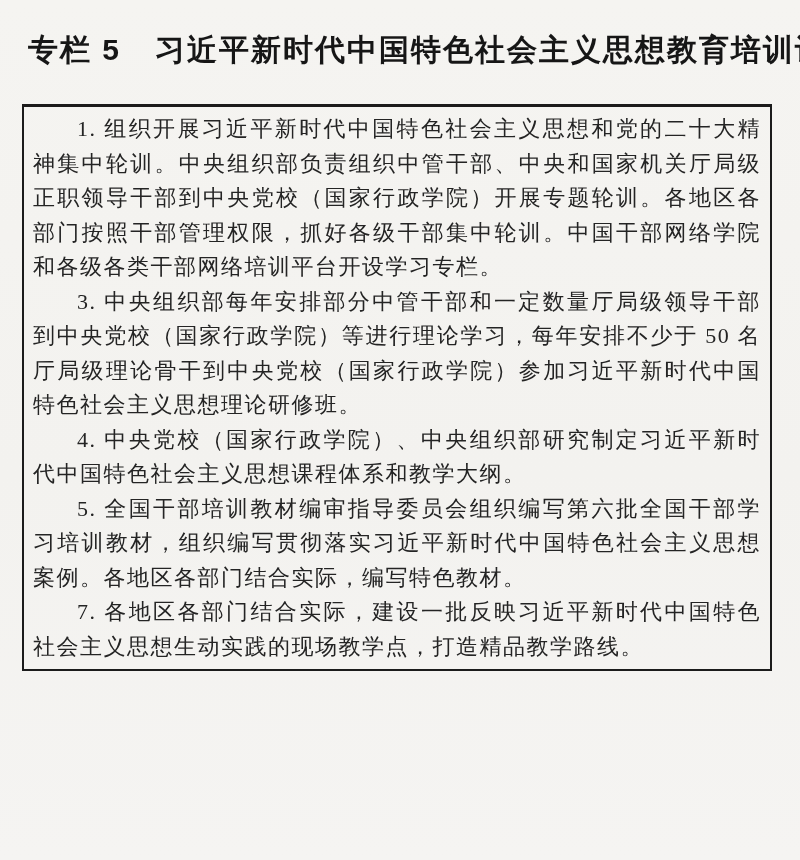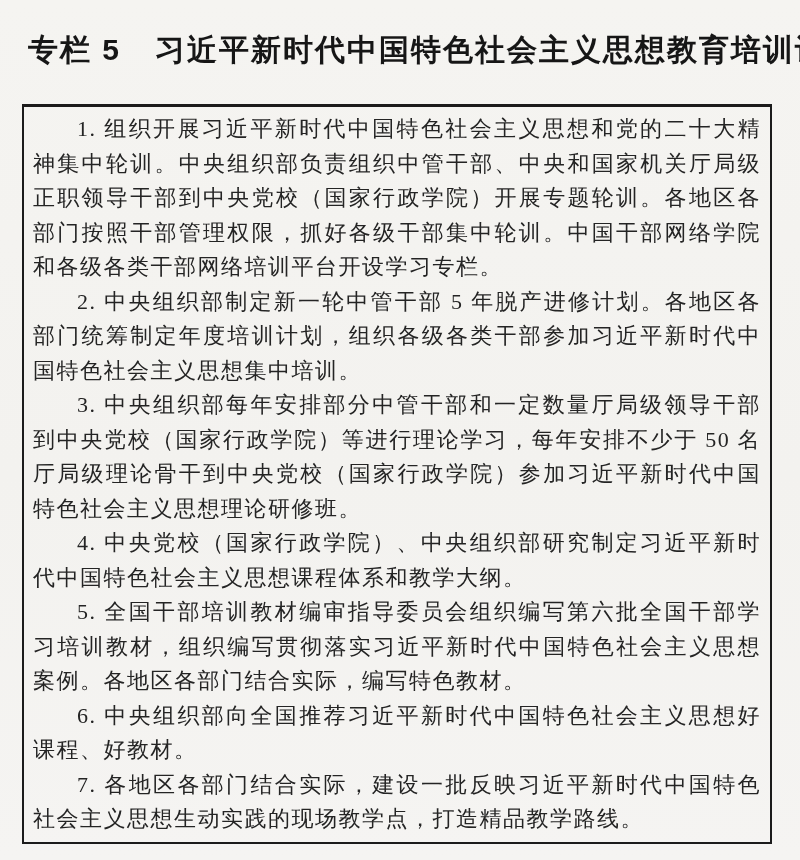--- a/index.html
+++ b/index.html
@@ -62,21 +62,19 @@
 <body>
 
 <div class="page">
 
   <h1 class="heading">
     <span class="label">专栏 5</span><span class="title-text">习近平新时代中国特色社会主义思想教育培训计划</span>
   </h1>
 
   <div class="content-box">
     <p>1. 组织开展习近平新时代中国特色社会主义思想和党的二十大精神集中轮训。中央组织部负责组织中管干部、中央和国家机关厅局级正职领导干部到中央党校（国家行政学院）开展专题轮训。各地区各部门按照干部管理权限，抓好各级干部集中轮训。中国干部网络学院和各级各类干部网络培训平台开设学习专栏。</p>
-    <p>2. 中央组织部制定新一轮中管干部 5 年脱产进修计划。各地区各部门统筹制定年度培训计划，组织各级各类干部参加习近平新时代中国特色社会主义思想集中培训。</p>
     <p>3. 中央组织部每年安排部分中管干部和一定数量厅局级领导干部到中央党校（国家行政学院）等进行理论学习，每年安排不少于 50 名厅局级理论骨干到中央党校（国家行政学院）参加习近平新时代中国特色社会主义思想理论研修班。</p>
     <p>4. 中央党校（国家行政学院）、中央组织部研究制定习近平新时代中国特色社会主义思想课程体系和教学大纲。</p>
     <p>5. 全国干部培训教材编审指导委员会组织编写第六批全国干部学习培训教材，组织编写贯彻落实习近平新时代中国特色社会主义思想案例。各地区各部门结合实际，编写特色教材。</p>
-    <p>6. 中央组织部向全国推荐习近平新时代中国特色社会主义思想好课程、好教材。</p>
     <p>7. 各地区各部门结合实际，建设一批反映习近平新时代中国特色社会主义思想生动实践的现场教学点，打造精品教学路线。</p>
   </div>
 
 </div>
 
 </body></html>

